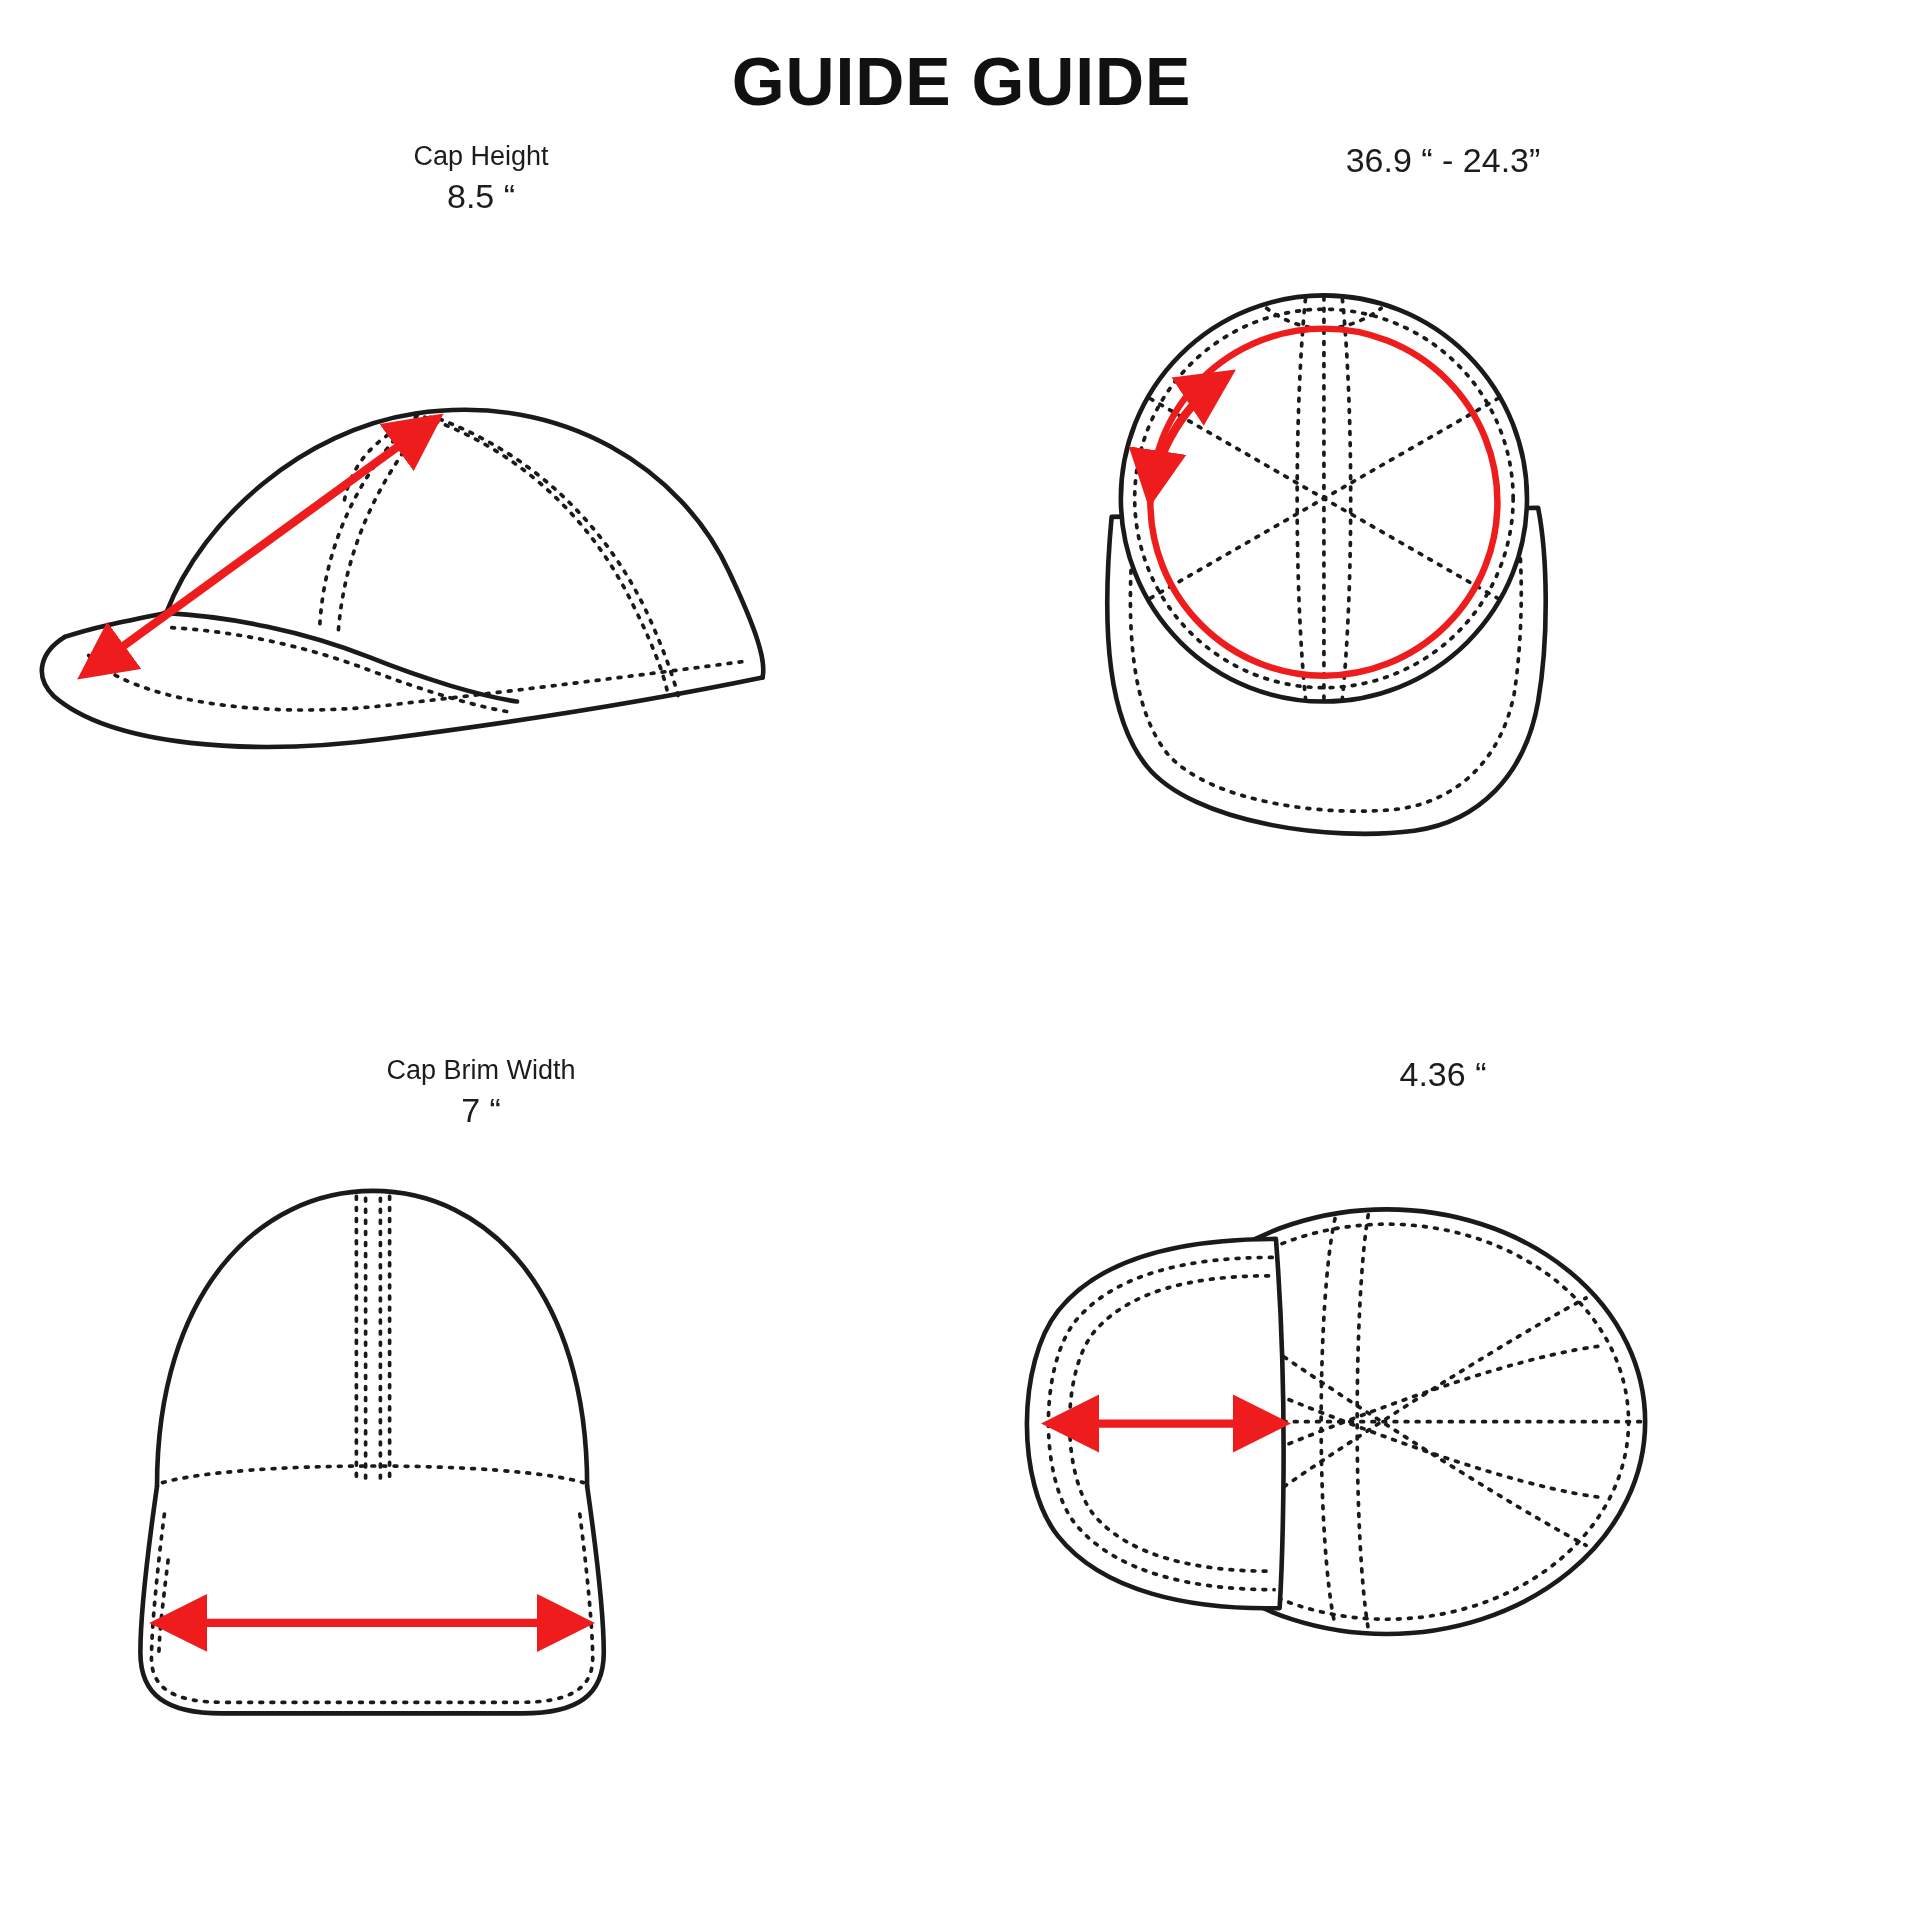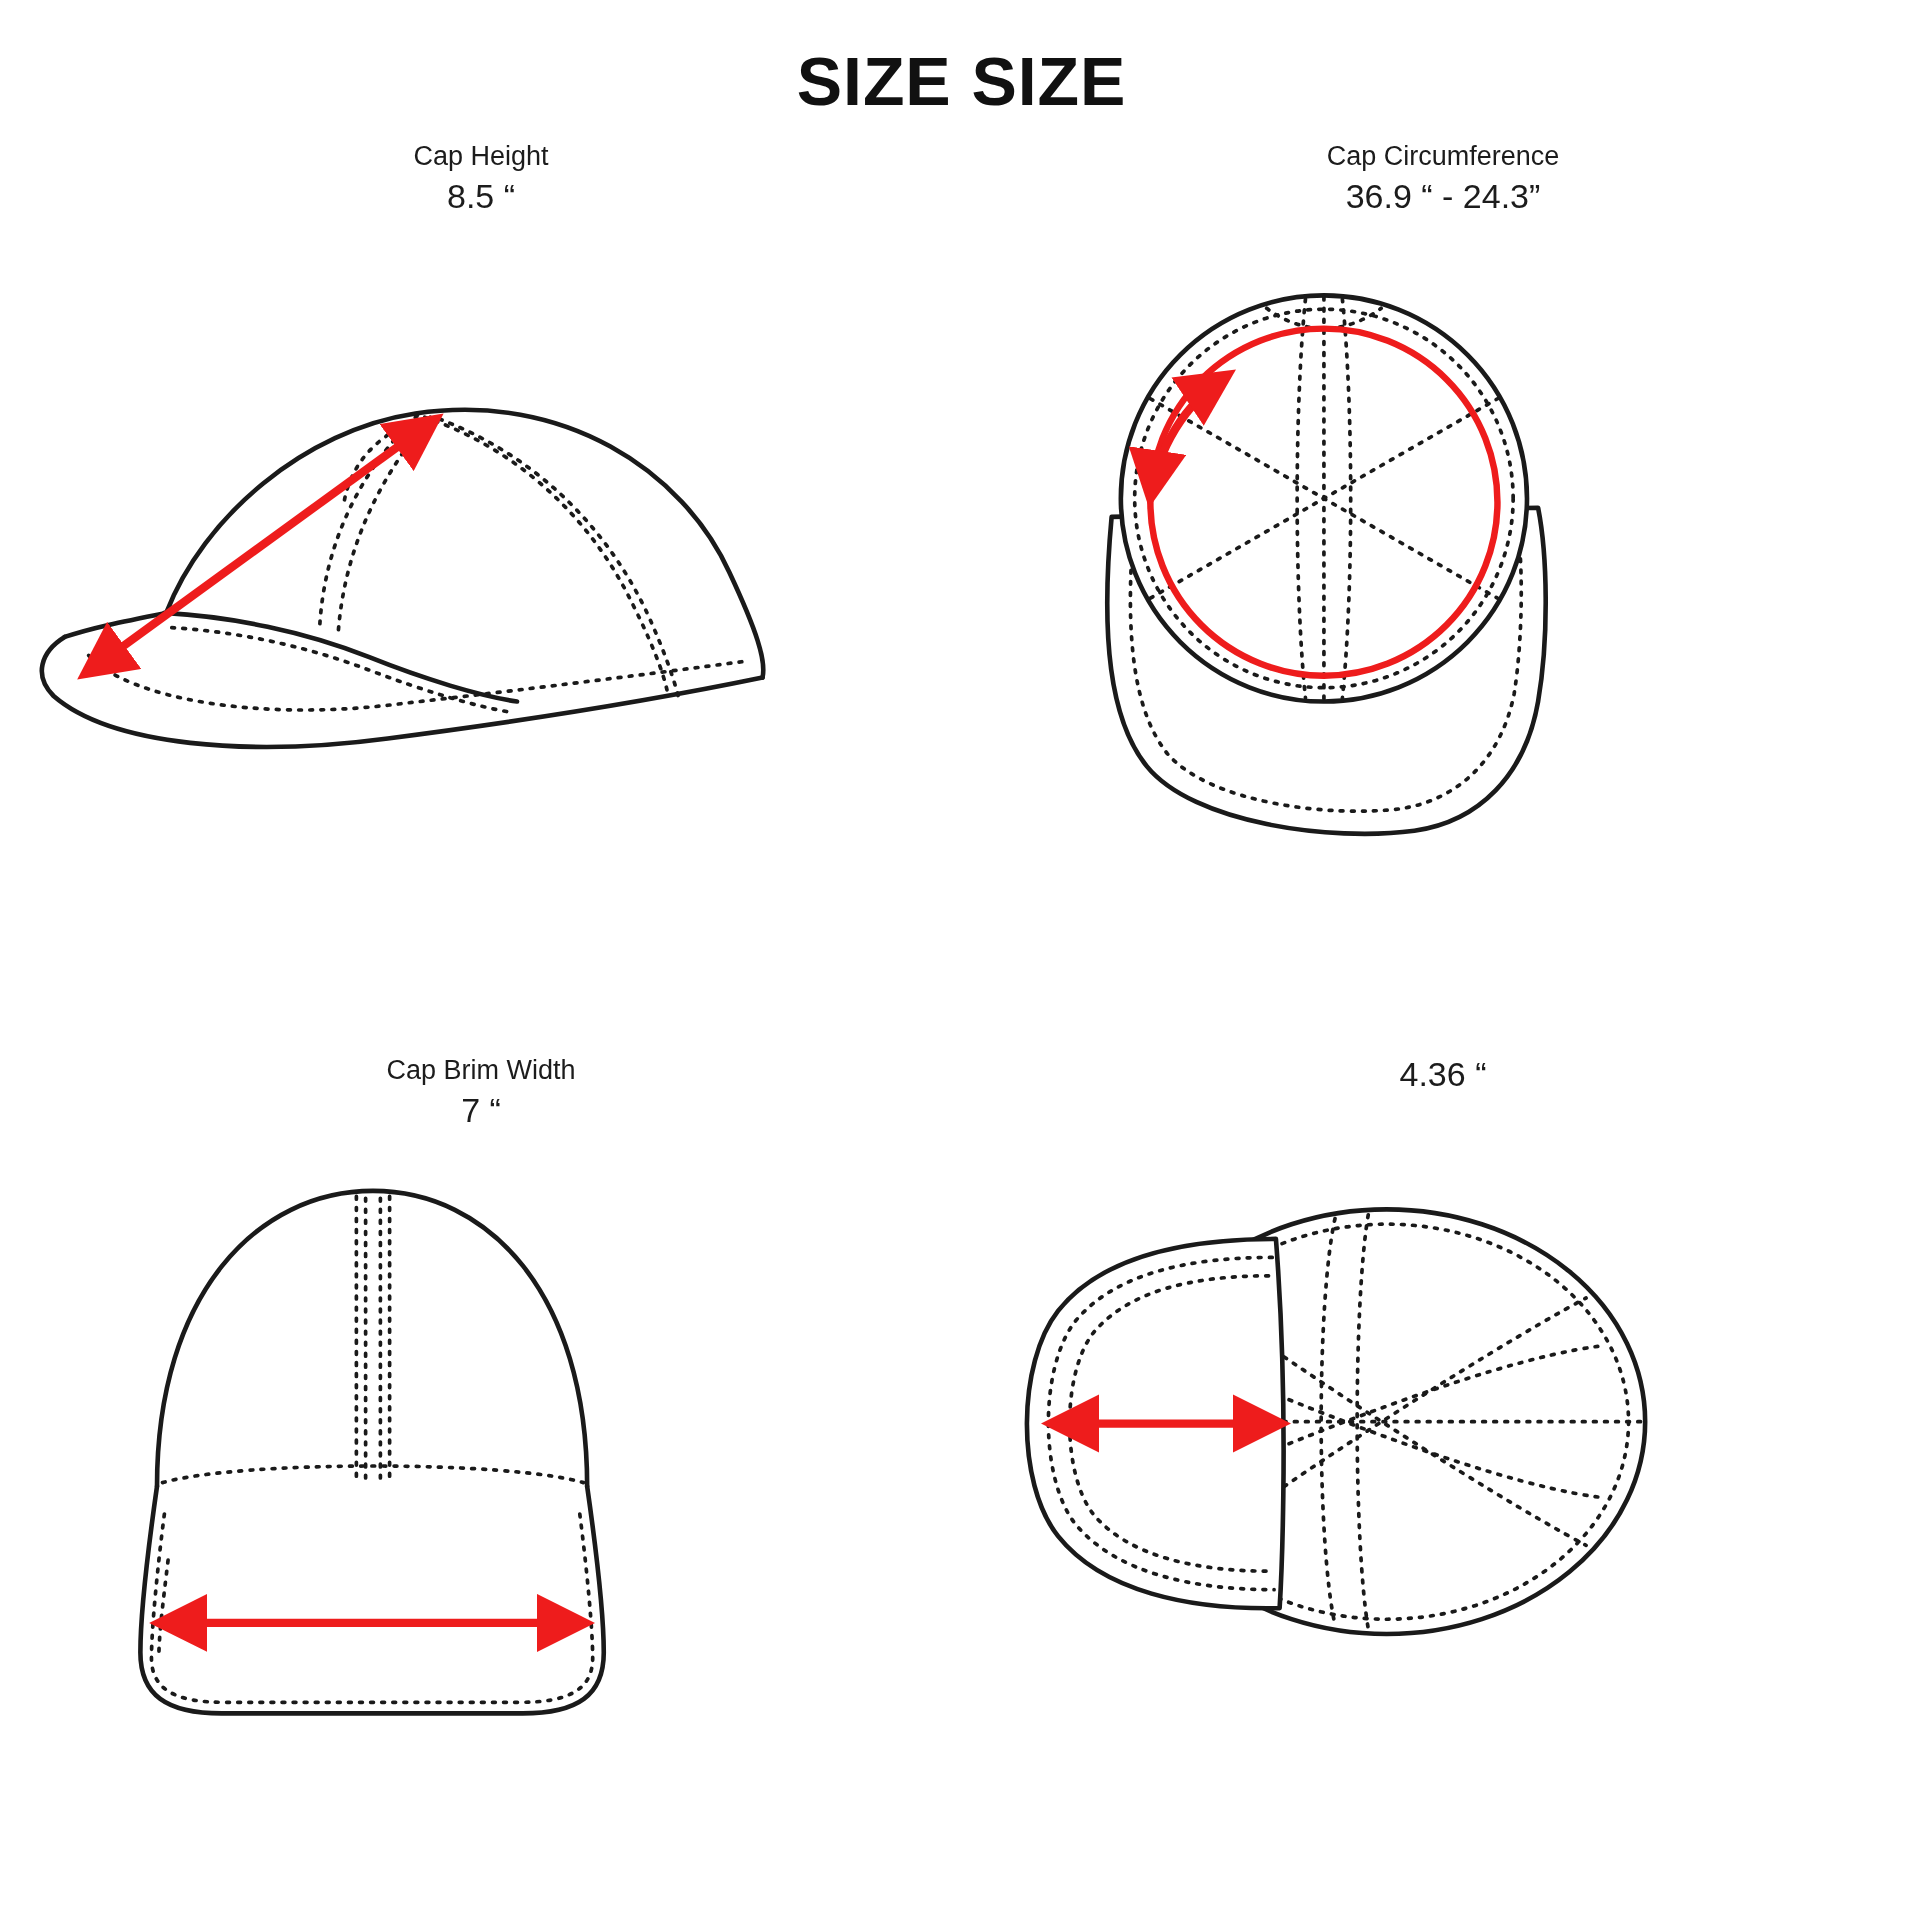--- a/index.html
+++ b/index.html
@@ -66,21 +66,21 @@
     width: 962px;
     height: 720px;
   }
   svg { display: block; }
 </style>
 </head>
 <body>
 
 <div class="page">
 
-  <div class="main-title">SIZE SIZE</div>
+  <div class="main-title">GUIDE GUIDE</div>
 
   <div class="panel panel-tl">
     <div class="caption">
       <span class="label">Cap Height</span>
       <span class="value">8.5 “</span>
     </div>
     <div class="figure">
       <svg viewBox="0 0 1042 780" width="962" height="720" xmlns="http://www.w3.org/2000/svg">
         <defs>
           <marker id="arrHeadA" viewBox="0 0 12 12" refX="10" refY="6" markerWidth="7" markerHeight="7" orient="auto-start-reverse">
@@ -115,21 +115,20 @@
 
         <g>
           <line x1="92" y1="470" x2="472" y2="194" stroke="#ee1c1c" stroke-width="9" marker-start="url(#arrHeadA)" marker-end="url(#arrHeadA)"></line>
         </g>
       </svg>
     </div>
   </div>
 
   <div class="panel panel-tr">
     <div class="caption">
-      <span class="label">Cap Circumference</span>
       <span class="value">36.9 “ - 24.3”</span>
     </div>
     <div class="figure">
       <svg viewBox="0 0 1042 780" width="962" height="720" xmlns="http://www.w3.org/2000/svg">
         <defs>
           <marker id="arrHeadB" viewBox="0 0 12 12" refX="10" refY="6" markerWidth="7" markerHeight="7" orient="auto-start-reverse">
             <path d="M0,0 L12,6 L0,12 z" fill="#ee1c1c"></path>
           </marker>
         </defs>
 

